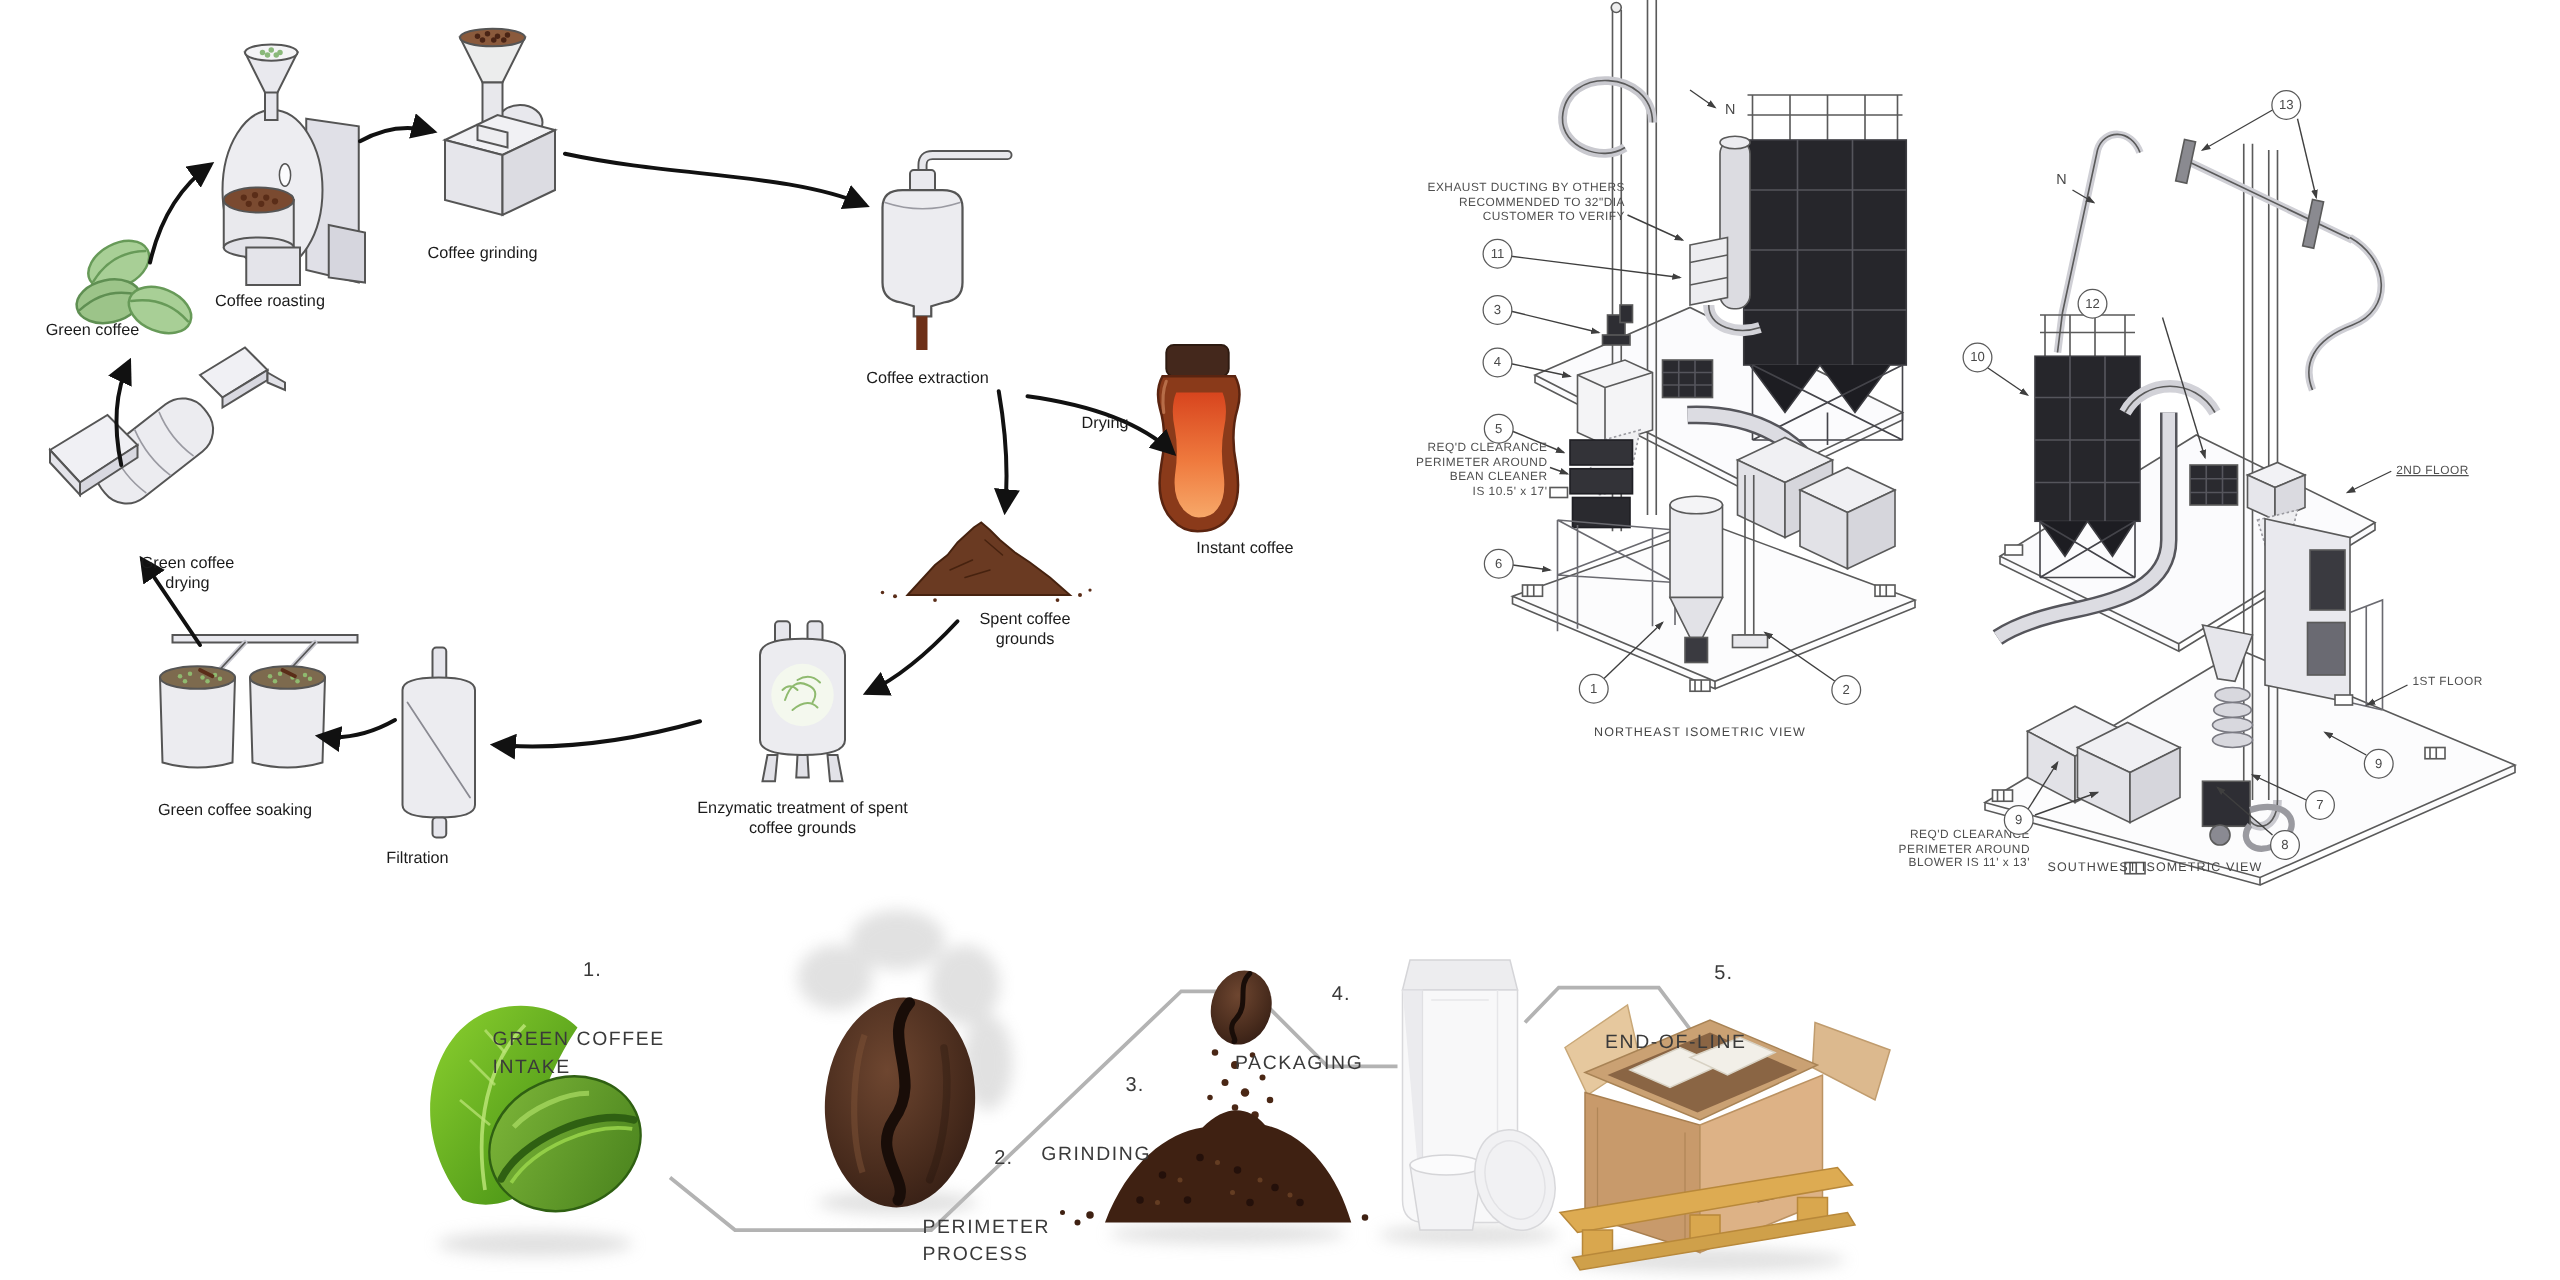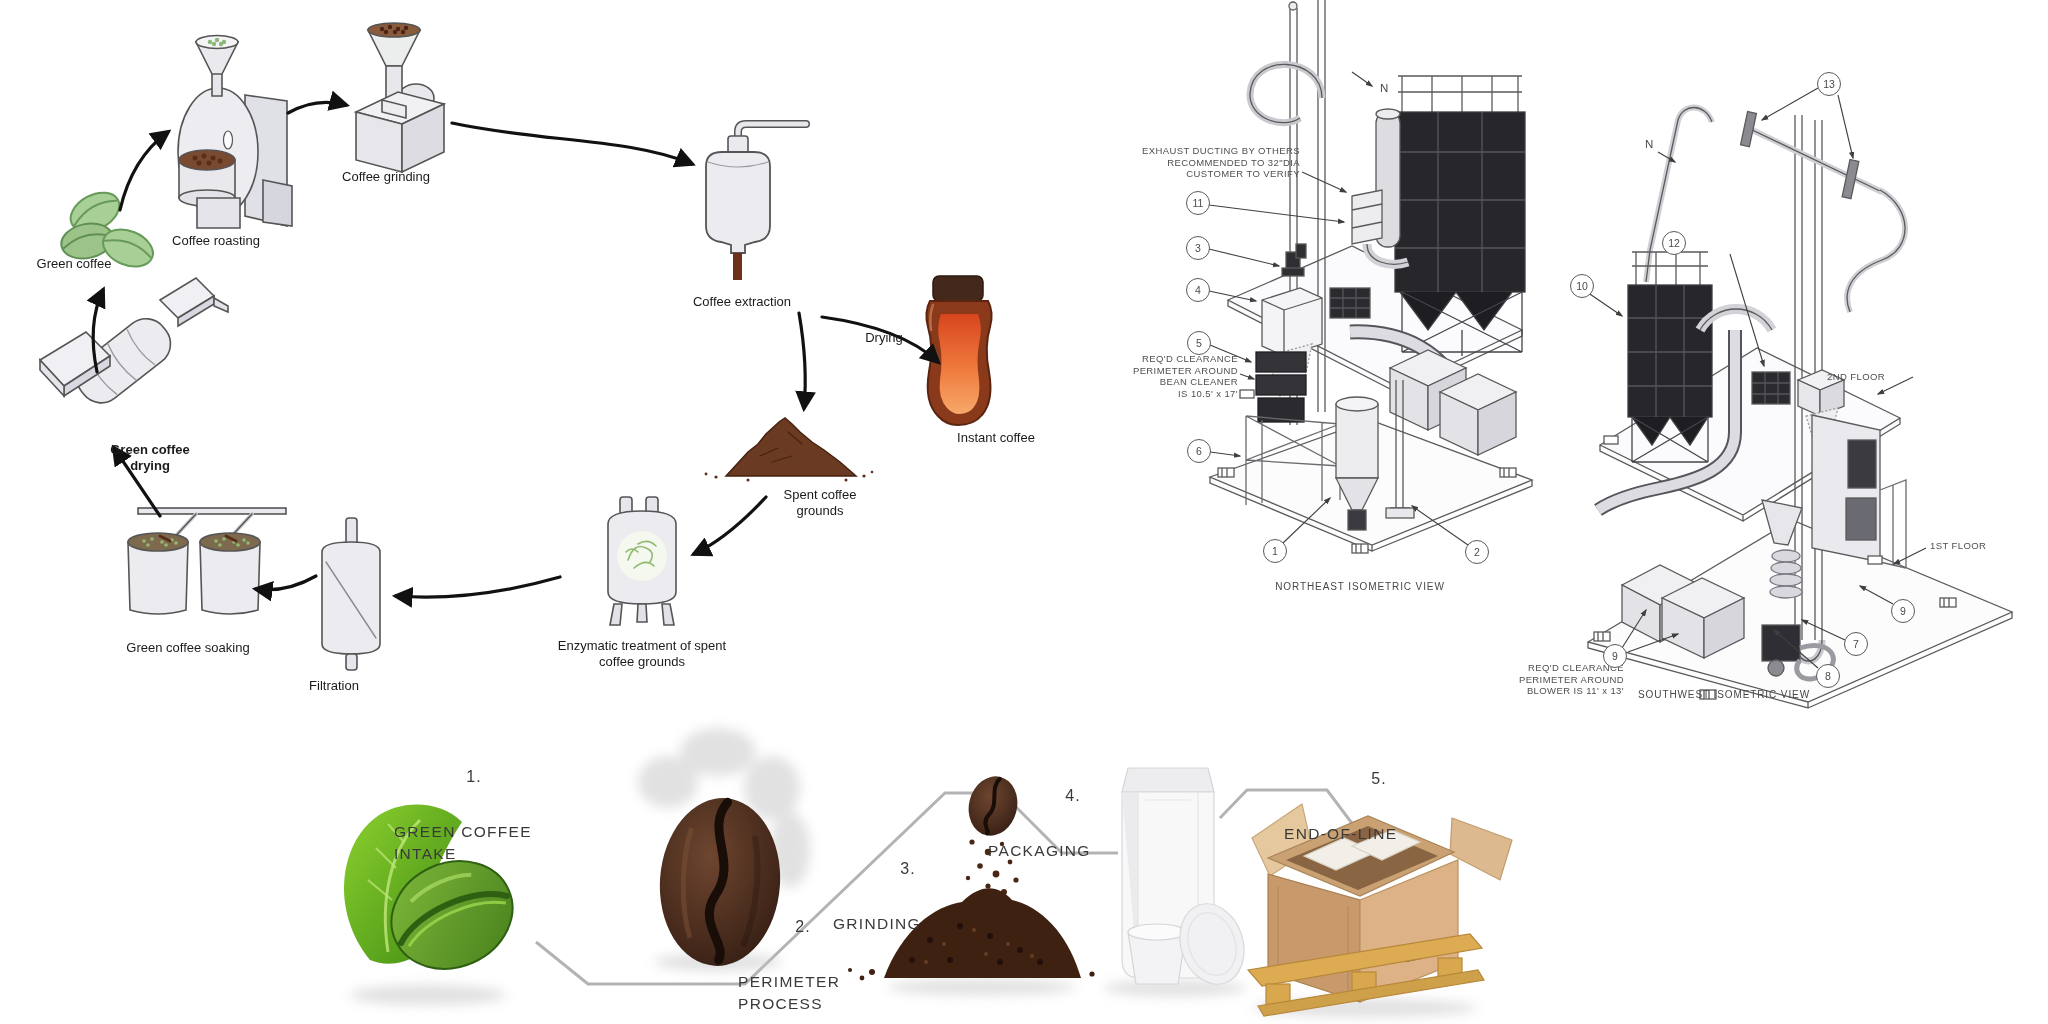--- a/index.html
+++ b/index.html
@@ -542,46 +542,46 @@
               <rect x="1438" y="958" width="24" height="24"></rect>
             </g>
         <path d="M1258,1006 L1478,970 L1484,980 L1264,1016 Z" fill="#cfa04a" stroke="#b8883a"></path>
       </g>
     </g>
   </g>
 </svg>
 
 <div class="lbl cyc" style="left:74px;top:256px;">Green coffee</div>
 <div class="lbl cyc" style="left:216px;top:233px;">Coffee roasting</div>
-<div class="lbl cyc" style="left:386px;top:169px;text-align:right;">Coffee grinding</div>
+<div class="lbl cyc" style="left:386px;top:194px;text-align:right;">Coffee grinding</div>
 <div class="lbl cyc" style="left:742px;top:294px;">Coffee extraction</div>
 <div class="lbl cyc" style="left:884px;top:330px;">Drying</div>
 <div class="lbl cyc" style="left:996px;top:430px;">Instant coffee</div>
 <div class="lbl cyc" style="left:820px;top:487px;width:110px;">Spent coffee grounds</div>
 <div class="lbl cyc" style="left:642px;top:638px;width:170px;">Enzymatic treatment of spent coffee grounds</div>
 <div class="lbl cyc" style="left:334px;top:678px;">Filtration</div>
 <div class="lbl cyc" style="left:188px;top:628px;margin-top:12px;">Green coffee soaking</div>
-<div class="lbl cyc" style="left:150px;top:442px;width:100px;font-weight:bold;">Green coffee drying</div>
+<div class="lbl cyc" style="left:150px;top:442px;width:100px;">Green coffee drying</div>
 
 <div class="lbl tech tech-r" style="left:1300px;top:145px;">
   <div>EXHAUST DUCTING BY OTHERS</div>
   <div>RECOMMENDED TO 32"DIA</div>
   <div>CUSTOMER TO VERIFY</div>
 </div>
 <div class="lbl tech tech-r" style="left:1238px;top:353px;">
   <div>REQ'D CLEARANCE</div>
   <div>PERIMETER AROUND</div>
   <div>BEAN CLEANER</div>
   <div>IS 10.5' x 17'</div>
 </div>
 <div class="lbl compass" style="left:1380px;top:82px;">N</div>
 <div class="lbl vtitle" style="left:1360px;top:581px;">NORTHEAST ISOMETRIC VIEW</div>
 
 <div class="lbl compass" style="left:1645px;top:138px;">N</div>
-<div class="lbl tech" style="left:1827px;top:371px;">2ND FLOOR</div>
+<div class="lbl tech" style="left:1917px;top:371px;text-decoration:underline;">2ND FLOOR</div>
 <div class="lbl tech" style="left:1930px;top:540px;">1ST FLOOR</div>
 <div class="lbl tech tech-r" style="left:1624px;top:662px;">
   <div>REQ'D CLEARANCE</div>
   <div>PERIMETER AROUND</div>
   <div>BLOWER IS 11' x 13'</div>
 </div>
 <div class="lbl vtitle" style="left:1724px;top:689px;">SOUTHWEST ISOMETRIC VIEW</div>
 
 <div class="callout" style="left:1198px;top:203px;">11</div>
 <div class="callout" style="left:1198px;top:248px;">3</div>

